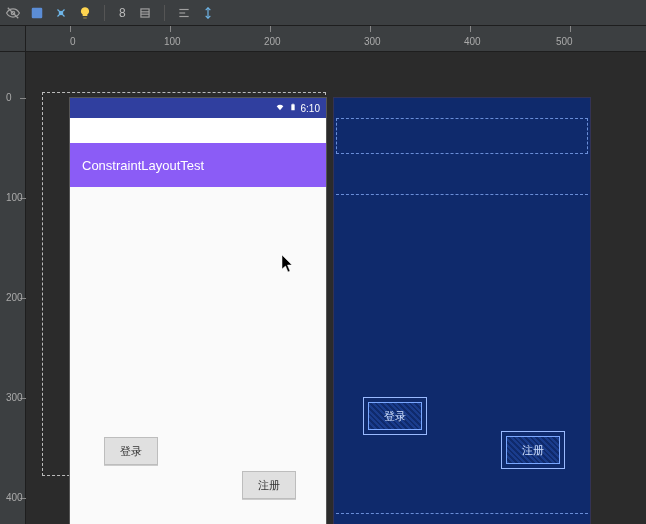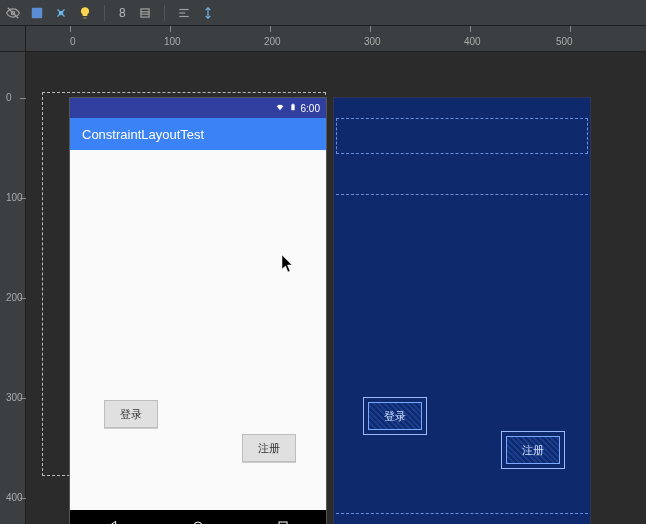--- a/index.html
+++ b/index.html
@@ -93,27 +93,28 @@
     background: #303F9F;
     color: #fff;
     font-size: 10px;
     display:flex;
     align-items:center;
     justify-content:flex-end;
     padding: 0 6px;
     gap:4px;
   }
   .appbar {
-    height: 32px;
-    background: #3b82f6;
+    height: 44px;
+    background: #8b5cf6;
     color:#fff;
     font-size:13px;
     display:flex;
     align-items:center;
     padding:0 12px;
+    margin-top:25px;
   }
   .content {
     position:relative;
     height: calc(100% - 20px - 36px - 36px);
     background:#fafafa;
   }
   .btn {
     position:absolute;
     width:54px; height:28px;
     background:#e0e0e0;
@@ -268,21 +269,21 @@
           <svg viewBox="0 0 24 24" width="10" height="10" fill="#fff">
               <path d="M12 20l8-10a12 12 0 0 0-16 0l8 10z"></path>
             </svg>
         </span>
         <span>
           <svg viewBox="0 0 24 24" width="8" height="10" fill="#fff">
               <rect x="7" y="4" width="10" height="18" rx="1"></rect>
               <rect x="10" y="2" width="4" height="2"></rect>
             </svg>
         </span>
-        <span>6:00</span>
+        <span>6:10</span>
       </div>
       <div class="appbar">
         <span>ConstraintLayoutTest</span>
       </div>
       <div class="content">
         <div class="btn" style="left:34px; top:250px">
           <span>登录</span>
         </div>
         <div class="btn" style="left:172px; top:284px">
           <span>注册</span>

